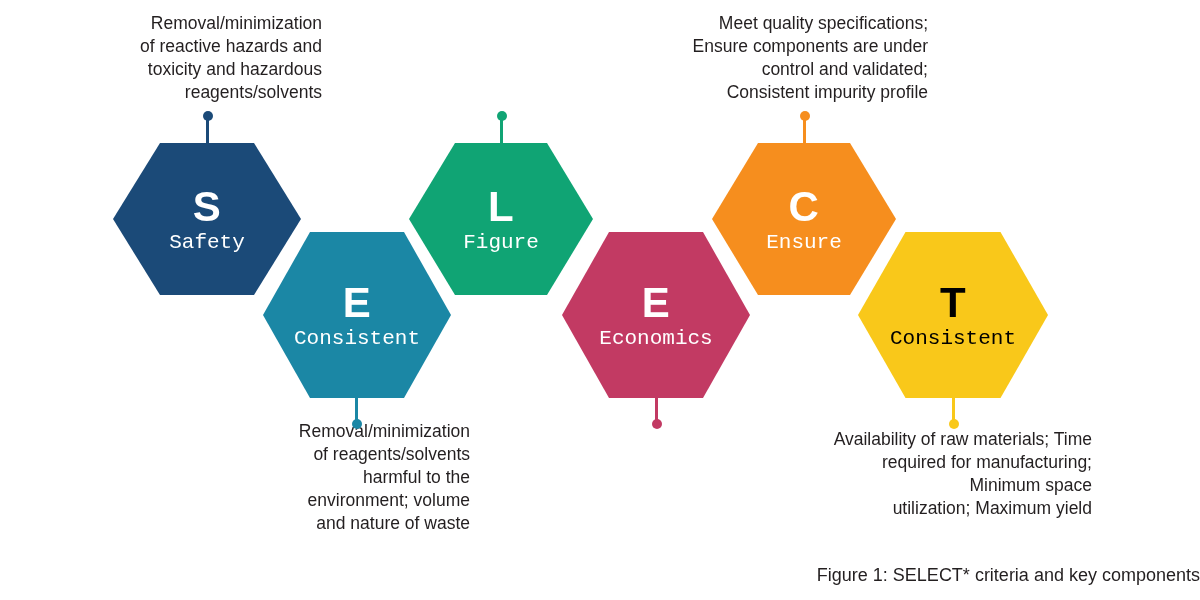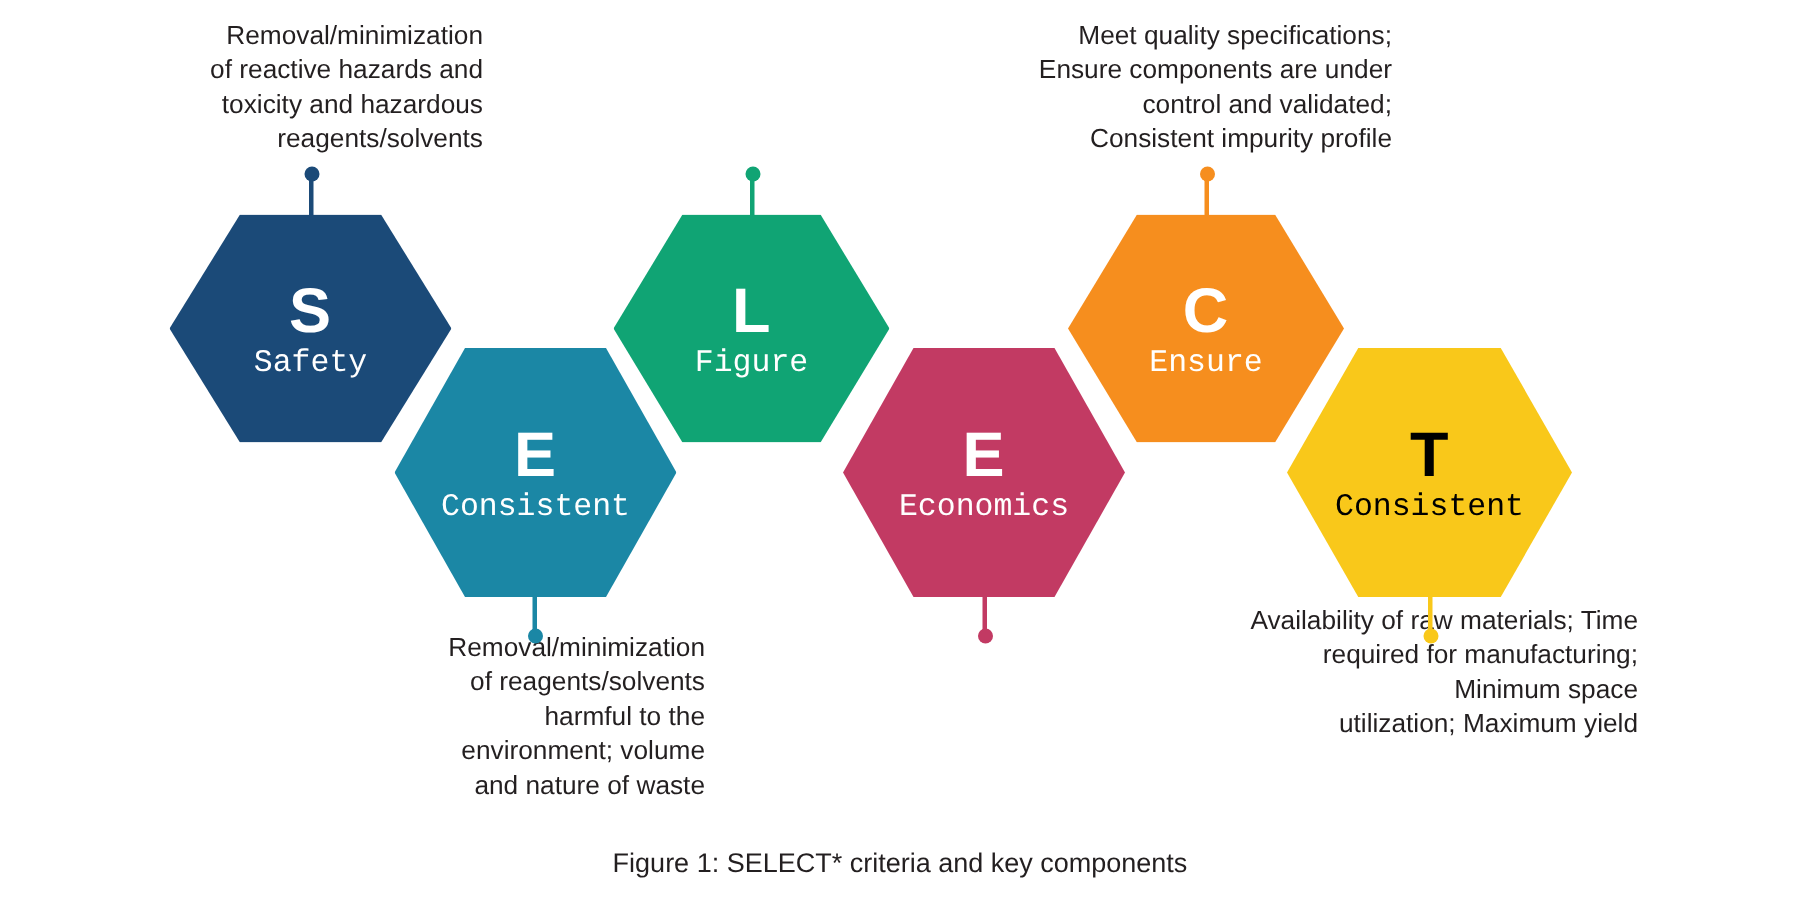--- a/index.html
+++ b/index.html
@@ -33,21 +33,21 @@
     font-family: "Liberation Sans", sans-serif;
     white-space: pre-line;
   }
 
   .note-top-1 { left: 100px;  top: 12px;  width: 222px; }
   .note-top-2 { left: 400px;  top: 36px;  width: 200px; }
   .note-top-3 { left: 678px;  top: 12px;  width: 250px; }
 
   .note-bot-1 { left: 248px;  top: 420px; width: 222px; }
   .note-bot-2 { left: 566px;  top: 420px; width: 190px; }
-  .note-bot-3 { left: 806px;  top: 402px; width: 286px; }
+  .note-bot-3 { left: 806px;  top: 428px; width: 286px; }
 
   
   .connector {
     position: absolute;
     width: 3px;
   }
   .connector .stem {
     position: absolute;
     left: 0; top: 0;
     width: 3px;
@@ -89,21 +89,21 @@
   }
   .hex.light { color: #ffffff; }
   .hex.dark  { color: #000000; }
 
   
   #caption {
     position: absolute;
     left: 0;
     top: 565px;
     width: 1200px;
-    text-align: center;
+    text-align: right;
     font-size: 18px;
     color: #231f20;
     font-family: "Liberation Sans", sans-serif;
   }
 </style>
 </head>
 <body>
 
 <div id="figure-root">
 

